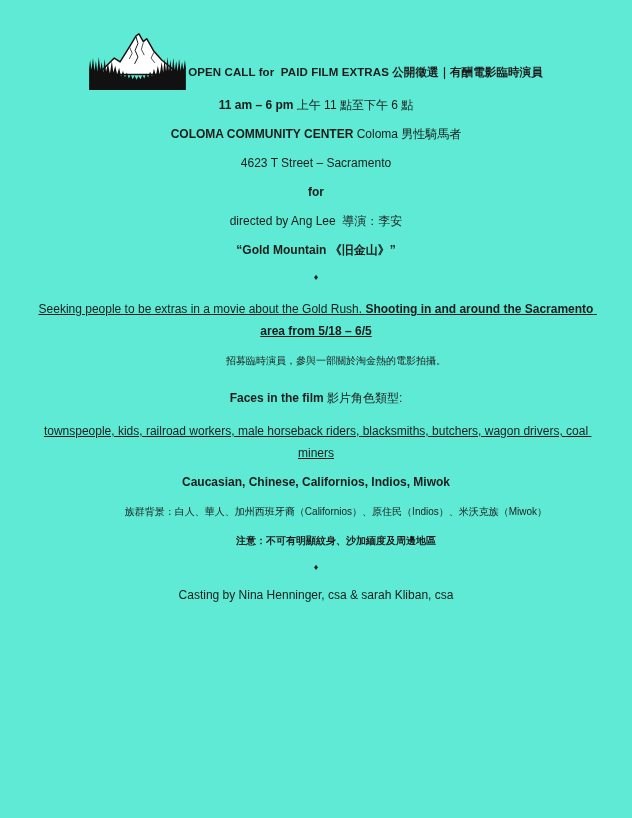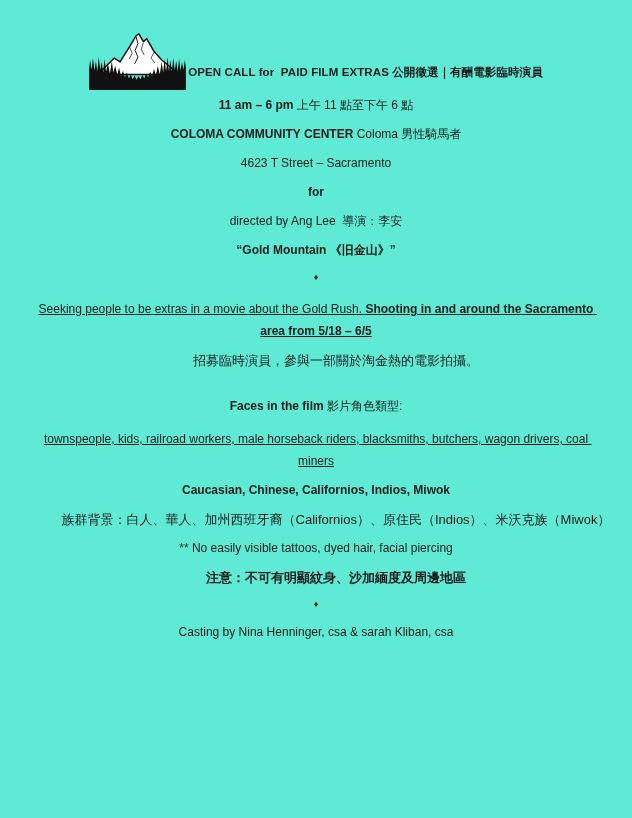--- a/index.html
+++ b/index.html
@@ -46,35 +46,35 @@
   }
   .line {
     margin: 0 0 14px 0;
     font-size: 12px;
     line-height: 15px;
     white-space: pre-wrap;
   }
   .b { font-weight: 700; }
   
   .zh { font-family: "Liberation Sans", serif; }
-  .zh-line { font-size: 13px; padding-left: 40px; }
+  .zh-line { font-size: 10px; padding-left: 40px; }
   .diamond {
     font-size: 9px;
     line-height: 11px;
     margin: 2px 0 15px 0;
   }
   .para {
     max-width: 572px;
     margin-left: auto;
     margin-right: auto;
     line-height: 22px;
     margin-bottom: 11px;
     text-decoration: underline;
   }
-  .gap-before { margin-top: 31px; }
+  .gap-before { margin-top: 23px; }
   sup {
     font-size: 8px;
     vertical-align: super;
     line-height: 0;
   }
 </style>
 </head>
 <body>
 
 <div class="page">
@@ -119,21 +119,20 @@
 
     <p class="line gap-before"><span class="b">Faces in the film</span><span class="zh"> 影片角色類型:</span></p>
 
     <p class="line para">townspeople, kids, railroad workers, male horseback riders, blacksmiths, butchers, wagon drivers, coal miners</p>
 
     <p class="line b">Caucasian, Chinese, Californios, Indios, Miwok</p>
 
 
     <p class="line zh zh-line">族群背景：白人、華人、加州西班牙裔（Californios）、原住民（Indios）、米沃克族（Miwok）</p>
 
-    <p class="line">** No easily visible tattoos, dyed hair, facial piercing</p>
 
     <p class="line b zh-line">注意：不可有明顯紋身、沙加緬度及周邊地區</p>
 
     <p class="line diamond">♦</p>
 
 
     <p class="line">Casting by Nina Henninger, csa &amp; sarah Kliban, csa</p>
 
   </div>
 </div>

